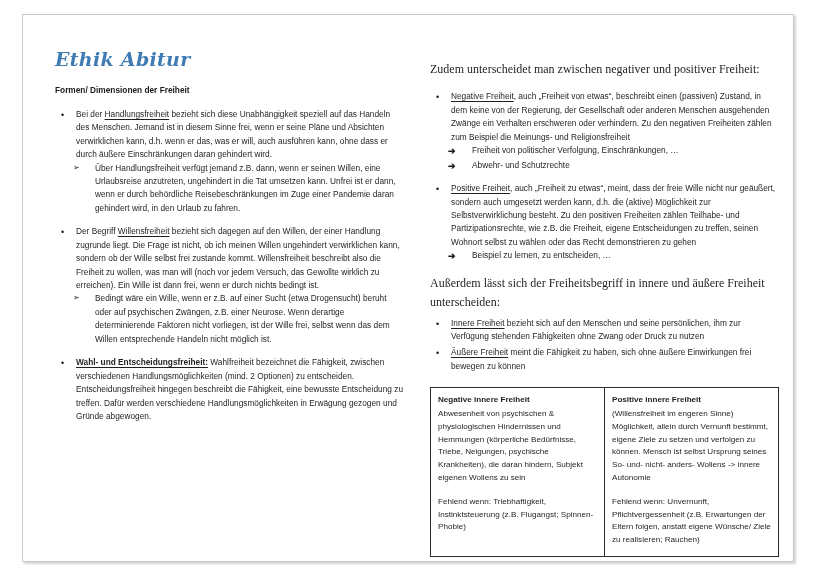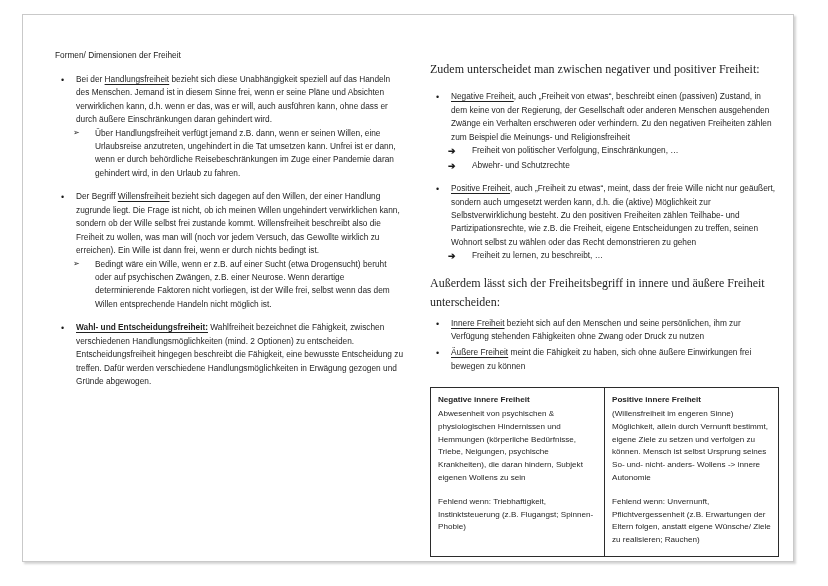--- a/index.html
+++ b/index.html
@@ -60,21 +60,21 @@
     font-weight: bold;
     color: #3d87c4;
     text-decoration: underline;
     text-underline-offset: 2px;
     margin: 0 0 13px 0;
     line-height: 1.3;
   }
 
   .sub-heading {
     font-size: 8.3px;
-    font-weight: normal;
+    font-weight: bold;
     color: #1a1a1a;
     margin: 0 0 2px 0;
     line-height: 1.55;
   }
 
   p.para {
     font-size: 12px;
     line-height: 1.62;
     margin: 0 0 0 0;
     text-align: left;
@@ -179,20 +179,21 @@
   .cell-fehlend { display: block; }
 </style>
 </head>
 <body>
 
 <div id="page">
   <div id="cols">
 
     <div class="col left">
 
+      <h1 class="doc-title">Ethik Abitur</h1>
 
 
       <h3 class="sub-heading">Formen/ Dimensionen der Freiheit</h3>
 
 
       <ul class="blist">
 
         <li>
           <span class="bullet-dot">•</span>
           Bei der <span class="u">Handlungsfreiheit</span> bezieht sich diese Unabhängigkeit speziell auf das Handeln des Menschen. Jemand ist in diesem Sinne frei, wenn er seine Pläne und Absichten verwirklichen kann, d.h. wenn er das, was er will, auch ausführen kann, ohne dass er durch äußere Einschränkungen daran gehindert wird.
@@ -243,21 +244,21 @@
             </li>
           </ul>
         </li>
 
         <li>
           <span class="bullet-dot">•</span>
           <span class="u">Positive Freiheit</span>, auch „Freiheit zu etwas“, meint, dass der freie Wille nicht nur geäußert, sondern auch umgesetzt werden kann, d.h. die (aktive) Möglichkeit zur Selbstverwirklichung besteht. Zu den positiven Freiheiten zählen Teilhabe- und Partizipationsrechte, wie z.B. die Freiheit, eigene Entscheidungen zu treffen, seinen Wohnort selbst zu wählen oder das Recht demonstrieren zu gehen
           <ul class="sublist arrow">
             <li>
               <span class="sub-marker">➔</span>
-              <span>Freiheit zu lernen, zu beschreibt, …</span>
+              <span>Beispiel zu lernen, zu entscheiden, …</span>
             </li>
           </ul>
         </li>
       </ul>
 
       <p class="para gap">Außerdem lässt sich der Freiheitsbegriff in innere und äußere Freiheit unterscheiden:</p>
 
       <ul class="blist tight" style="margin-top:4px">
         <li>
           <span class="bullet-dot">•</span>

